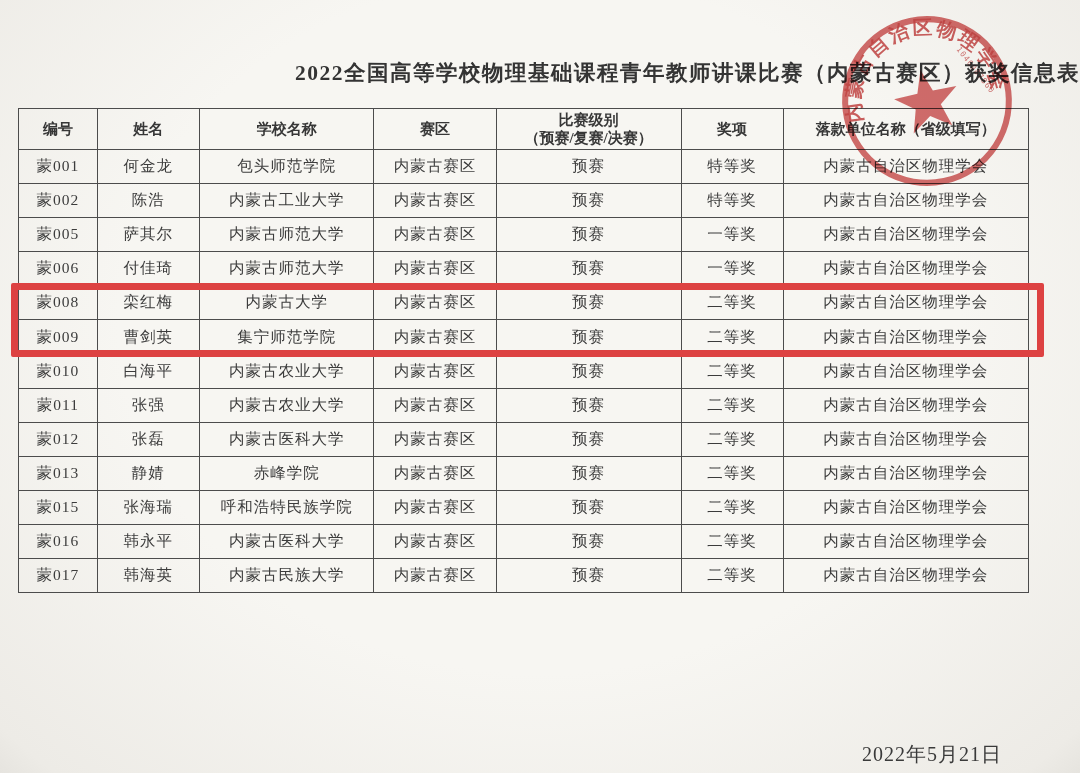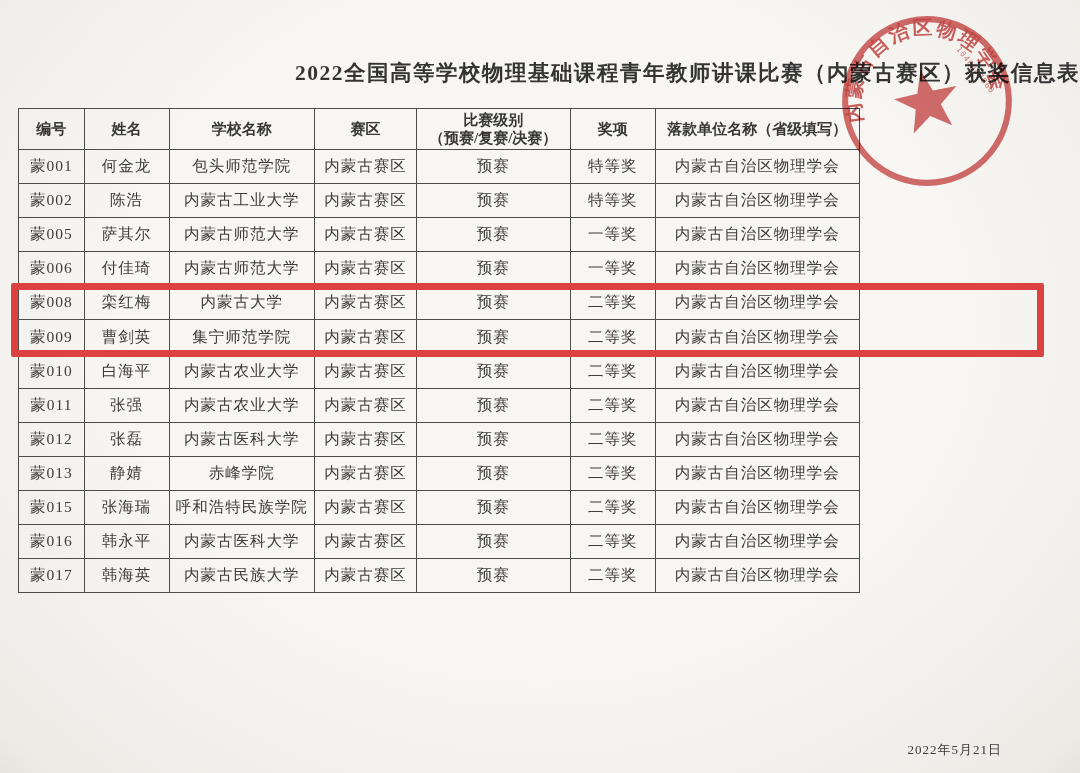--- a/index.html
+++ b/index.html
@@ -6,21 +6,21 @@
   body{
     width:1080px;height:773px;position:relative;overflow:hidden;
     font-family:"Liberation Serif","DejaVu Serif",serif;
     background:radial-gradient(ellipse at 50% 42%, #f7f6f2 55%, #edebe6 95%, #e6e4df 100%);
   }
   .page-title{
     position:absolute;top:58px;left:0;width:100%;
     text-align:right;font-size:21.5px;font-weight:700;color:#343434;
     letter-spacing:1.5px;
   }
-  .table-wrap{position:absolute;left:18px;top:108px;width:842px;}
+  .table-wrap{position:absolute;left:18px;top:108px;width:1011px;}
   table.award-table{
     border-collapse:collapse;width:100%;table-layout:fixed;
   }
   .award-table th,.award-table td{
     border:1.7px solid #4c4c4c;text-align:center;vertical-align:middle;
     color:#3c3c3c;padding:0 2px;overflow:hidden;
   }
   .award-table thead th{
     height:40px;font-size:15px;font-weight:700;line-height:1.2;
     white-space:pre-line;color:#373737;
@@ -33,21 +33,21 @@
     box-sizing:border-box;border:7px solid #dd4242;border-radius:2px;
     pointer-events:none;z-index:5;
   }
   .stamp{
     position:absolute;left:834px;top:6px;width:186px;height:190px;
     z-index:6;pointer-events:none;mix-blend-mode:multiply;opacity:.88;
     transform:rotate(-12deg);
   }
   .footer-date{
     position:absolute;top:741px;right:78px;
-    font-size:13px;color:#3a3a3a;letter-spacing:1px;
+    font-size:20px;color:#3a3a3a;letter-spacing:1px;
   }
 </style>
 </head>
 <body>
 
 <div class="page-title">2022全国高等学校物理基础课程青年教师讲课比赛（内蒙古赛区）获奖信息表</div>
 
 <div class="table-wrap">
   <table class="award-table">
     <colgroup>

